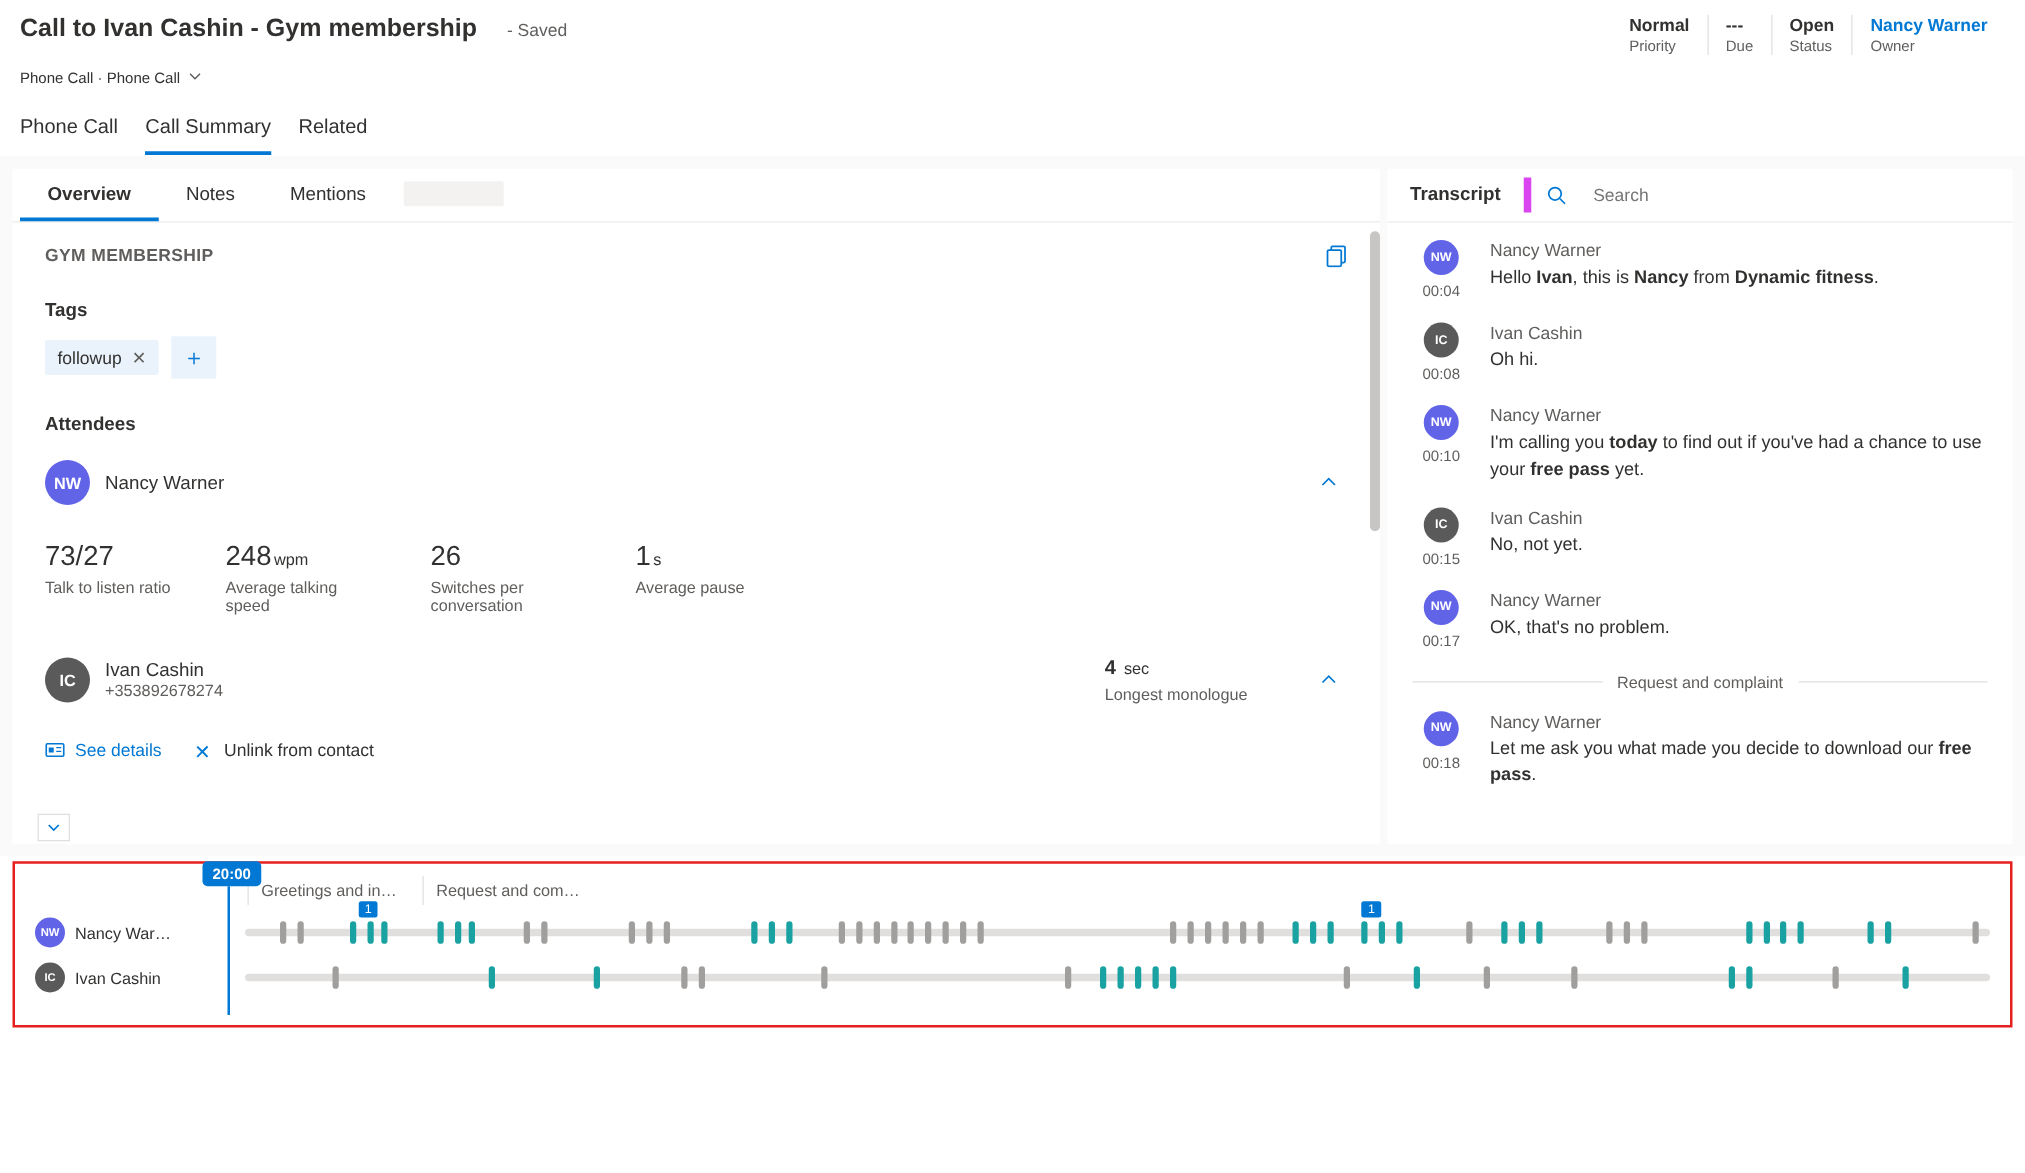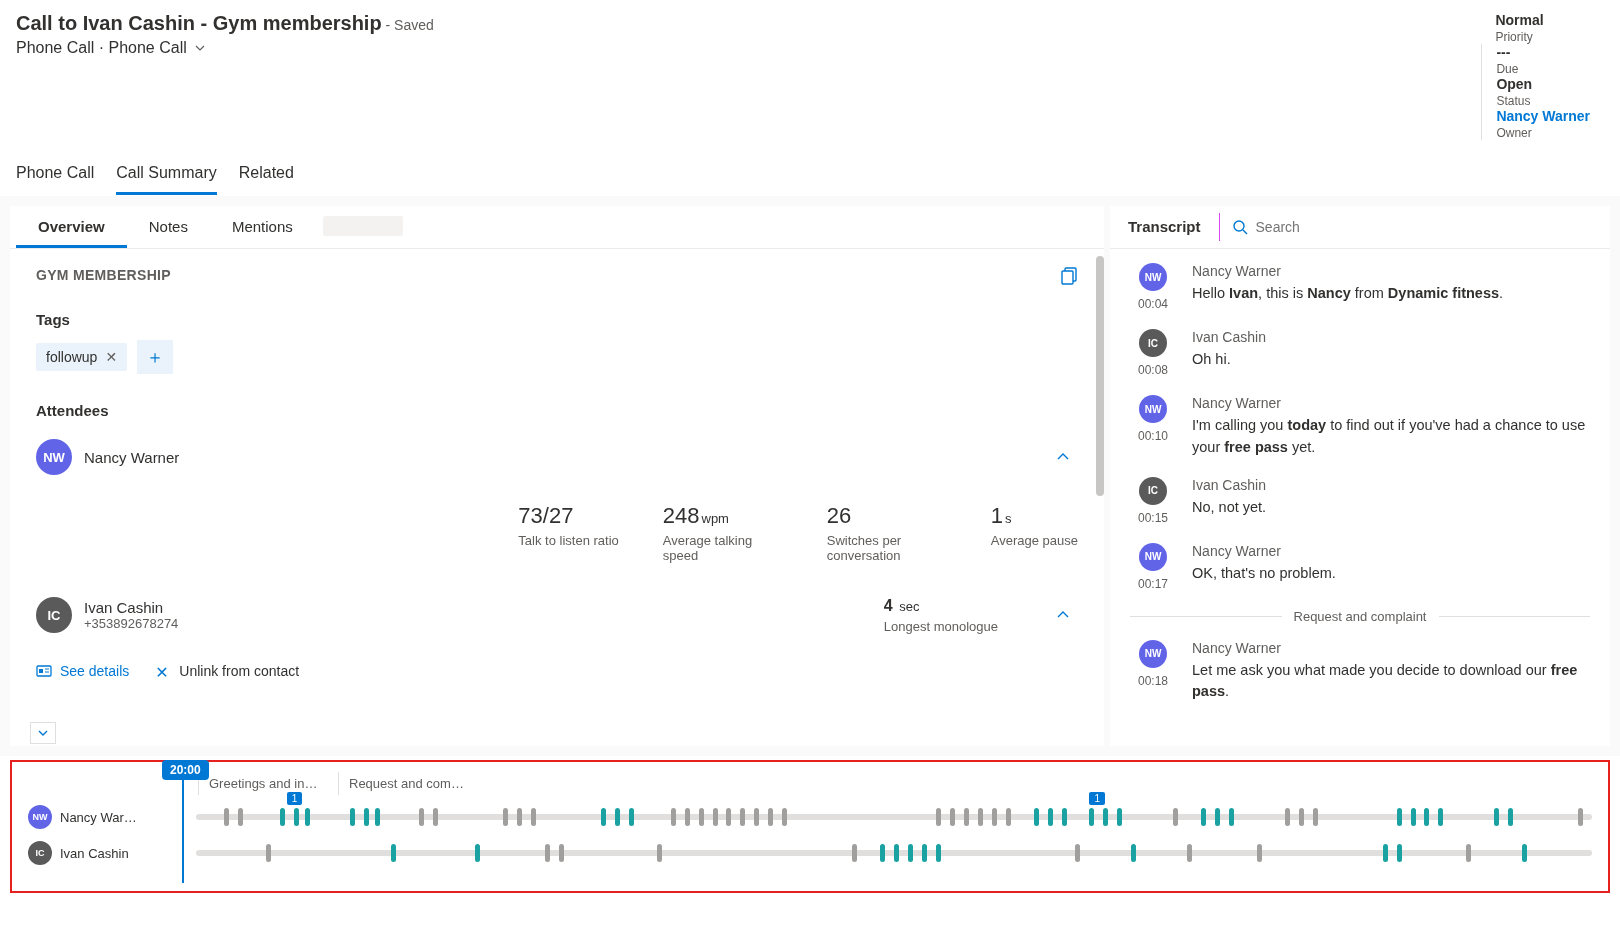--- a/index.html
+++ b/index.html
@@ -1,23 +1,23 @@
 <!DOCTYPE html>
 <html><head>
 <meta charset="utf-8">
 <style>
   * { box-sizing: border-box; margin: 0; padding: 0; }
   body { font-family: "Segoe UI", -apple-system, sans-serif; font-size: 14px; color: #323130; background: #fff; }
   
   .header { padding: 12px 16px 8px; display: flex; justify-content: space-between; align-items: flex-start; }
   .header-left h1 { font-size: 20px; font-weight: 700; display: inline; }
-  .header-left .saved { font-size: 14px; font-weight: 400; color: #605e5c; }
-  .header-left .sub { margin-top: 4px; font-size: 16px; color: #323130; }
+  .header-left .saved { font-size: 14px; font-weight: 400; color: #605e5c; margin-left: 20px; }
+  .header-left .sub { margin-top: 20px; font-size: 12px; color: #323130; }
   .header-left .sub .chev { display: inline-block; margin-left: 4px; }
-  .header-right { display: flex; gap: 0; align-items: flex-start; flex-direction: column; }
+  .header-right { display: flex; gap: 0; align-items: flex-start; }
   .header-right .kv { padding: 0 14px; border-left: 1px solid #e1dfdd; text-align: left; }
   .header-right .kv:first-child { border-left: none; }
   .header-right .kv .v { font-size: 14px; font-weight: 600; color: #323130; }
   .header-right .kv .k { font-size: 12px; color: #605e5c; margin-top: 2px; }
   .header-right .kv.owner .v { color: #0078d4; }
   
   .main-tabs { padding: 0 16px; border-bottom: 1px solid #fff; display: flex; gap: 22px; margin-top: 8px; }
   .main-tab { padding: 8px 0 10px; font-size: 16px; color: #323130; cursor: pointer; border-bottom: 3px solid transparent; }
   .main-tab.active { font-weight: 400; border-bottom-color: #0078d4; }
 
@@ -42,39 +42,39 @@
   .add-tag { width: 36px; height: 34px; background: #eaf3fb; display: flex; align-items: center; justify-content: center; color: #0078d4; cursor: pointer; font-size: 18px; }
 
   .attendee-row { display: flex; align-items: center; gap: 12px; margin-top: 14px; position: relative; padding: 6px 0; }
   .avatar { width: 36px; height: 36px; border-radius: 50%; display: flex; align-items: center; justify-content: center; font-size: 13px; font-weight: 600; color: #fff; flex-shrink: 0; text-align: right; }
   .avatar.nw { background: #6264e8; }
   .avatar.ic { background: #5a5a5a; }
   .attendee-name { font-size: 15px; }
   .attendee-phone { font-size: 13px; color: #605e5c; }
   .chevron-up { position: absolute; right: 8px; color: #0078d4; }
 
-  .metrics { display: flex; gap: 44px; margin-top: 22px; flex-wrap: wrap; justify-content: flex-end; }
+  .metrics { display: flex; gap: 44px; margin-top: 22px; flex-wrap: wrap; }
   .metric .mv { font-size: 22px; font-weight: 400; }
   .metric .mv .unit { font-size: 13px; font-weight: 400; margin-left: 2px; }
   .metric .ml { font-size: 13px; color: #605e5c; margin-top: 4px; max-width: 120px; }
 
   .actions { display: flex; gap: 26px; margin-top: 24px; }
   .action { color: #0078d4; display: flex; align-items: center; gap: 8px; cursor: pointer; font-size: 14px; }
   .action .ico { width: 16px; height: 16px; }
   .action.unlink { color: #323130; }
   .action.unlink .ico { color: #0078d4; }
 
   .caret-box { width: 26px; height: 22px; background: #fff; border: 1px solid #e1dfdd; position: absolute; bottom: 2px; left: 20px; display: flex; align-items: center; justify-content: center; color: #0078d4; }
 
   .scrollbar { position: absolute; right: 0; top: 50px; width: 8px; height: 240px; background: #c8c6c4; border-radius: 4px; }
 
   
   .right-head { display: flex; align-items: center; border-bottom: 1px solid #edebe9; }
   .transcript-tab { padding: 12px 18px 10px; font-size: 15px; font-weight: 600; border-bottom: 3px solid transparent; }
-  .search-wrap { flex: 1; border-left: 1px solid #d946ef; display: flex; align-items: center; padding: 6px 12px; gap: 8px; }
+  .search-wrap { flex: 1; border-left: 6px solid #d946ef; display: flex; align-items: center; padding: 6px 12px; gap: 22px; }
   .search-wrap input { border: none; outline: none; font-size: 14px; flex: 1; color: #605e5c; }
   .search-ico { color: #0078d4; }
 
   .transcript-body { padding: 14px 20px; overflow-y: auto; }
   .t-row { display: flex; gap: 16px; margin-bottom: 18px; }
   .t-left { width: 46px; display: flex; flex-direction: column; align-items: center; }
   .t-left .avatar { width: 28px; height: 28px; font-size: 10px; }
   .t-left .ts { font-size: 12px; color: #605e5c; margin-top: 6px; }
   .t-right { flex: 1; }
   .t-right .spk { font-size: 14px; color: #605e5c; margin-bottom: 4px; }

